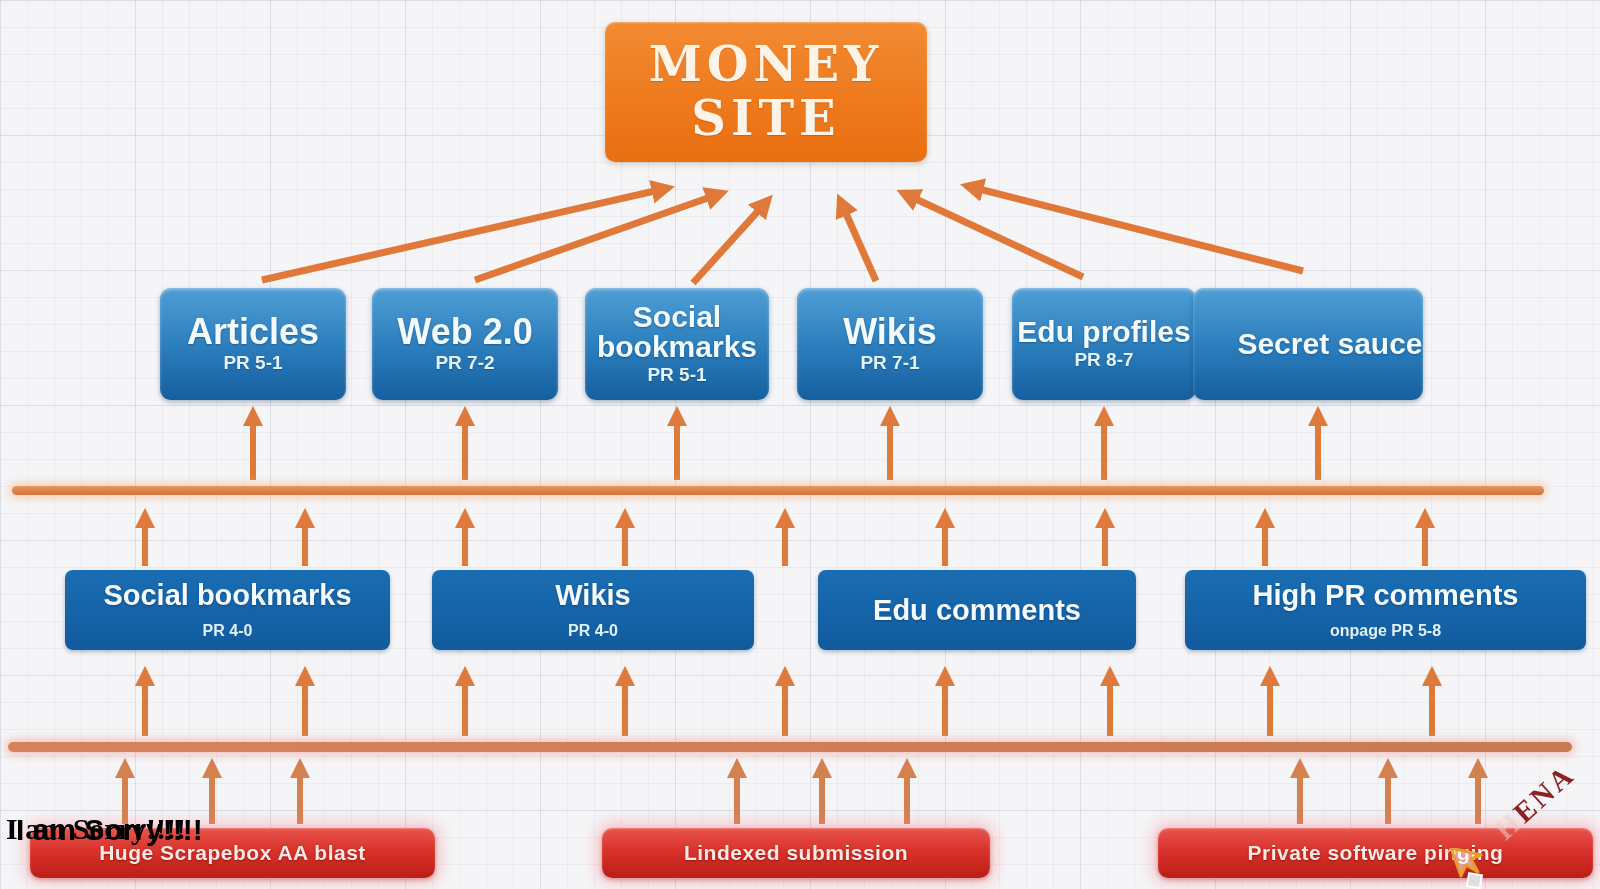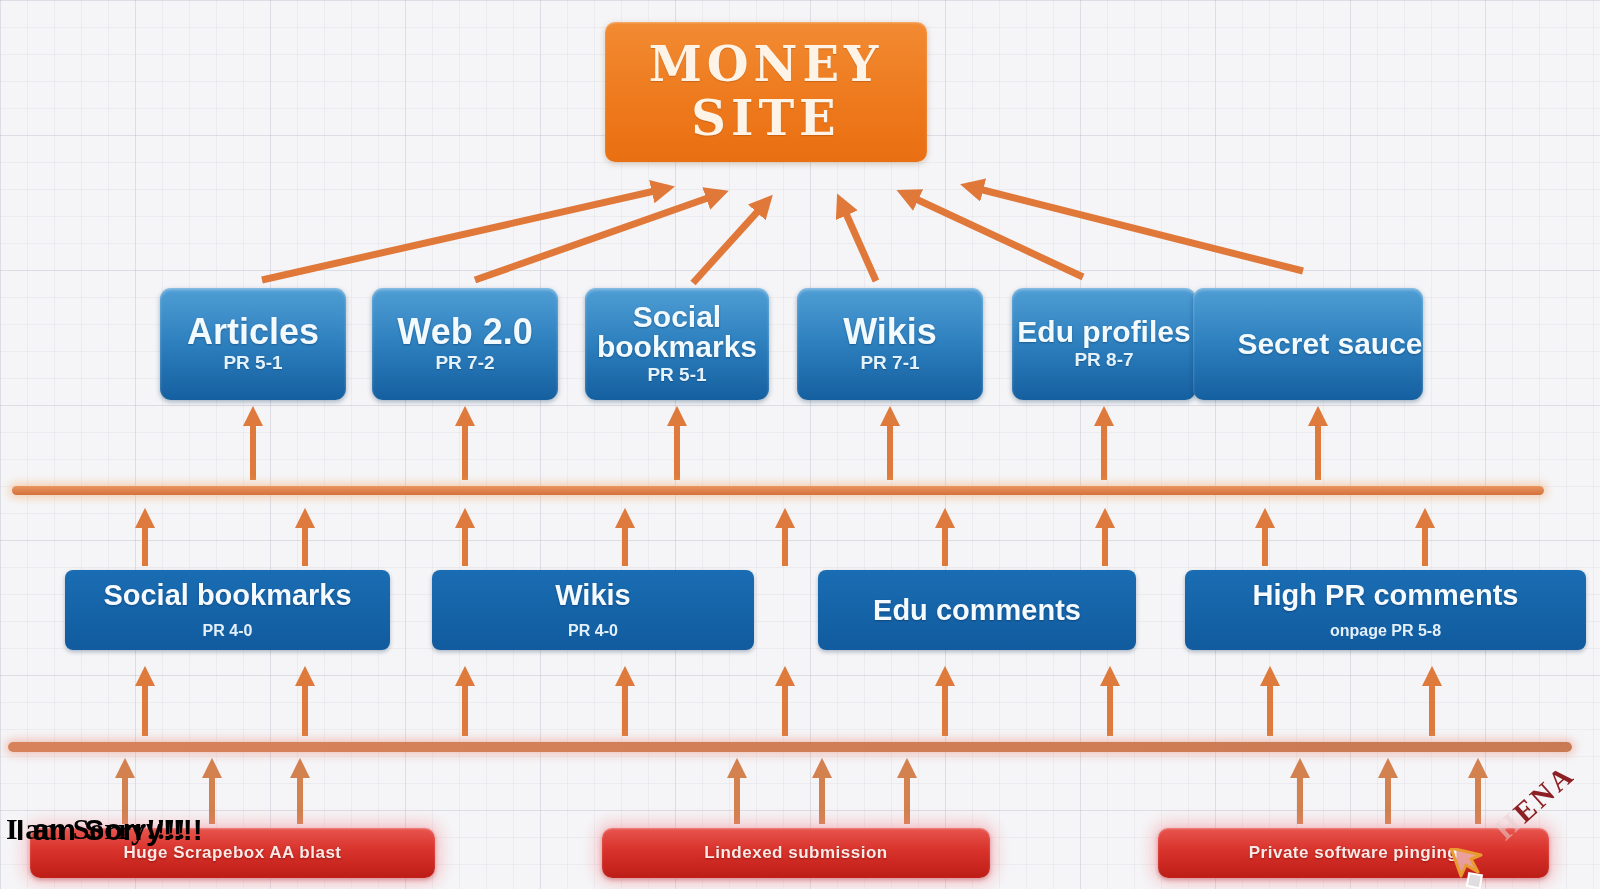--- a/index.html
+++ b/index.html
@@ -51,21 +51,21 @@
   .t2pr{font-weight:bold;font-size:16px;margin-top:12px;color:#e3f0fa;}
   .t2pr:empty{display:none;}
   
   .t3box{
     top:828px;height:50px;border-radius:10px;
     background:linear-gradient(180deg,#e8554e 0%,#d8322b 45%,#bd1d17 100%);
     box-shadow:0 0 16px 5px rgba(243,130,140,.45), 0 2px 4px rgba(140,15,15,.4),
                inset 0 1px 2px rgba(255,255,255,.3);
     display:flex;align-items:center;justify-content:center;text-align:center;color:#fbe9e6;
   }
-  .t3title{font-weight:bold;font-size:17px;letter-spacing:.5px;text-shadow:0 1px 2px rgba(110,5,5,.55);}
+  .t3title{font-weight:bold;font-size:21px;letter-spacing:.5px;text-shadow:0 1px 2px rgba(110,5,5,.55);}
   
   .hline{height:9px;border-radius:5px;}
   .hline1{left:12px;top:486px;width:1532px;
     background:linear-gradient(180deg,#e8955e,#d4713c);
     box-shadow:0 0 9px 3px rgba(244,176,120,.55);}
   .hline2{left:8px;top:742px;width:1564px;height:10px;
     background:linear-gradient(90deg,#d8825b,#c97a52);
     box-shadow:0 0 9px 3px rgba(235,152,136,.5);}
   
   .sorry{color:#000;font-weight:bold;font-size:30px;white-space:nowrap;}
@@ -202,21 +202,21 @@
   </div>
 
   <div class="abs hline hline2"></div>
 
   <div class="abs t3box" style="left:30px;width:405px;">
     <div class="t3title">Huge Scrapebox AA blast</div>
   </div>
   <div class="abs t3box" style="left:602px;width:388px;">
     <div class="t3title">Lindexed submission</div>
   </div>
-  <div class="abs t3box" style="left:1158px;width:391px;">
+  <div class="abs t3box" style="left:1158px;width:435px;">
     <div class="t3title">Private software pinging</div>
   </div>
 
   <div class="abs sorry serif">I am Sorry!!!!</div>
   <div class="abs sorry sans">I am Sorry!!!!</div>
 
   <div class="abs watermark">
     <span class="wm-part">H</span><span class="wm-main">ENA</span>
   </div>
 

